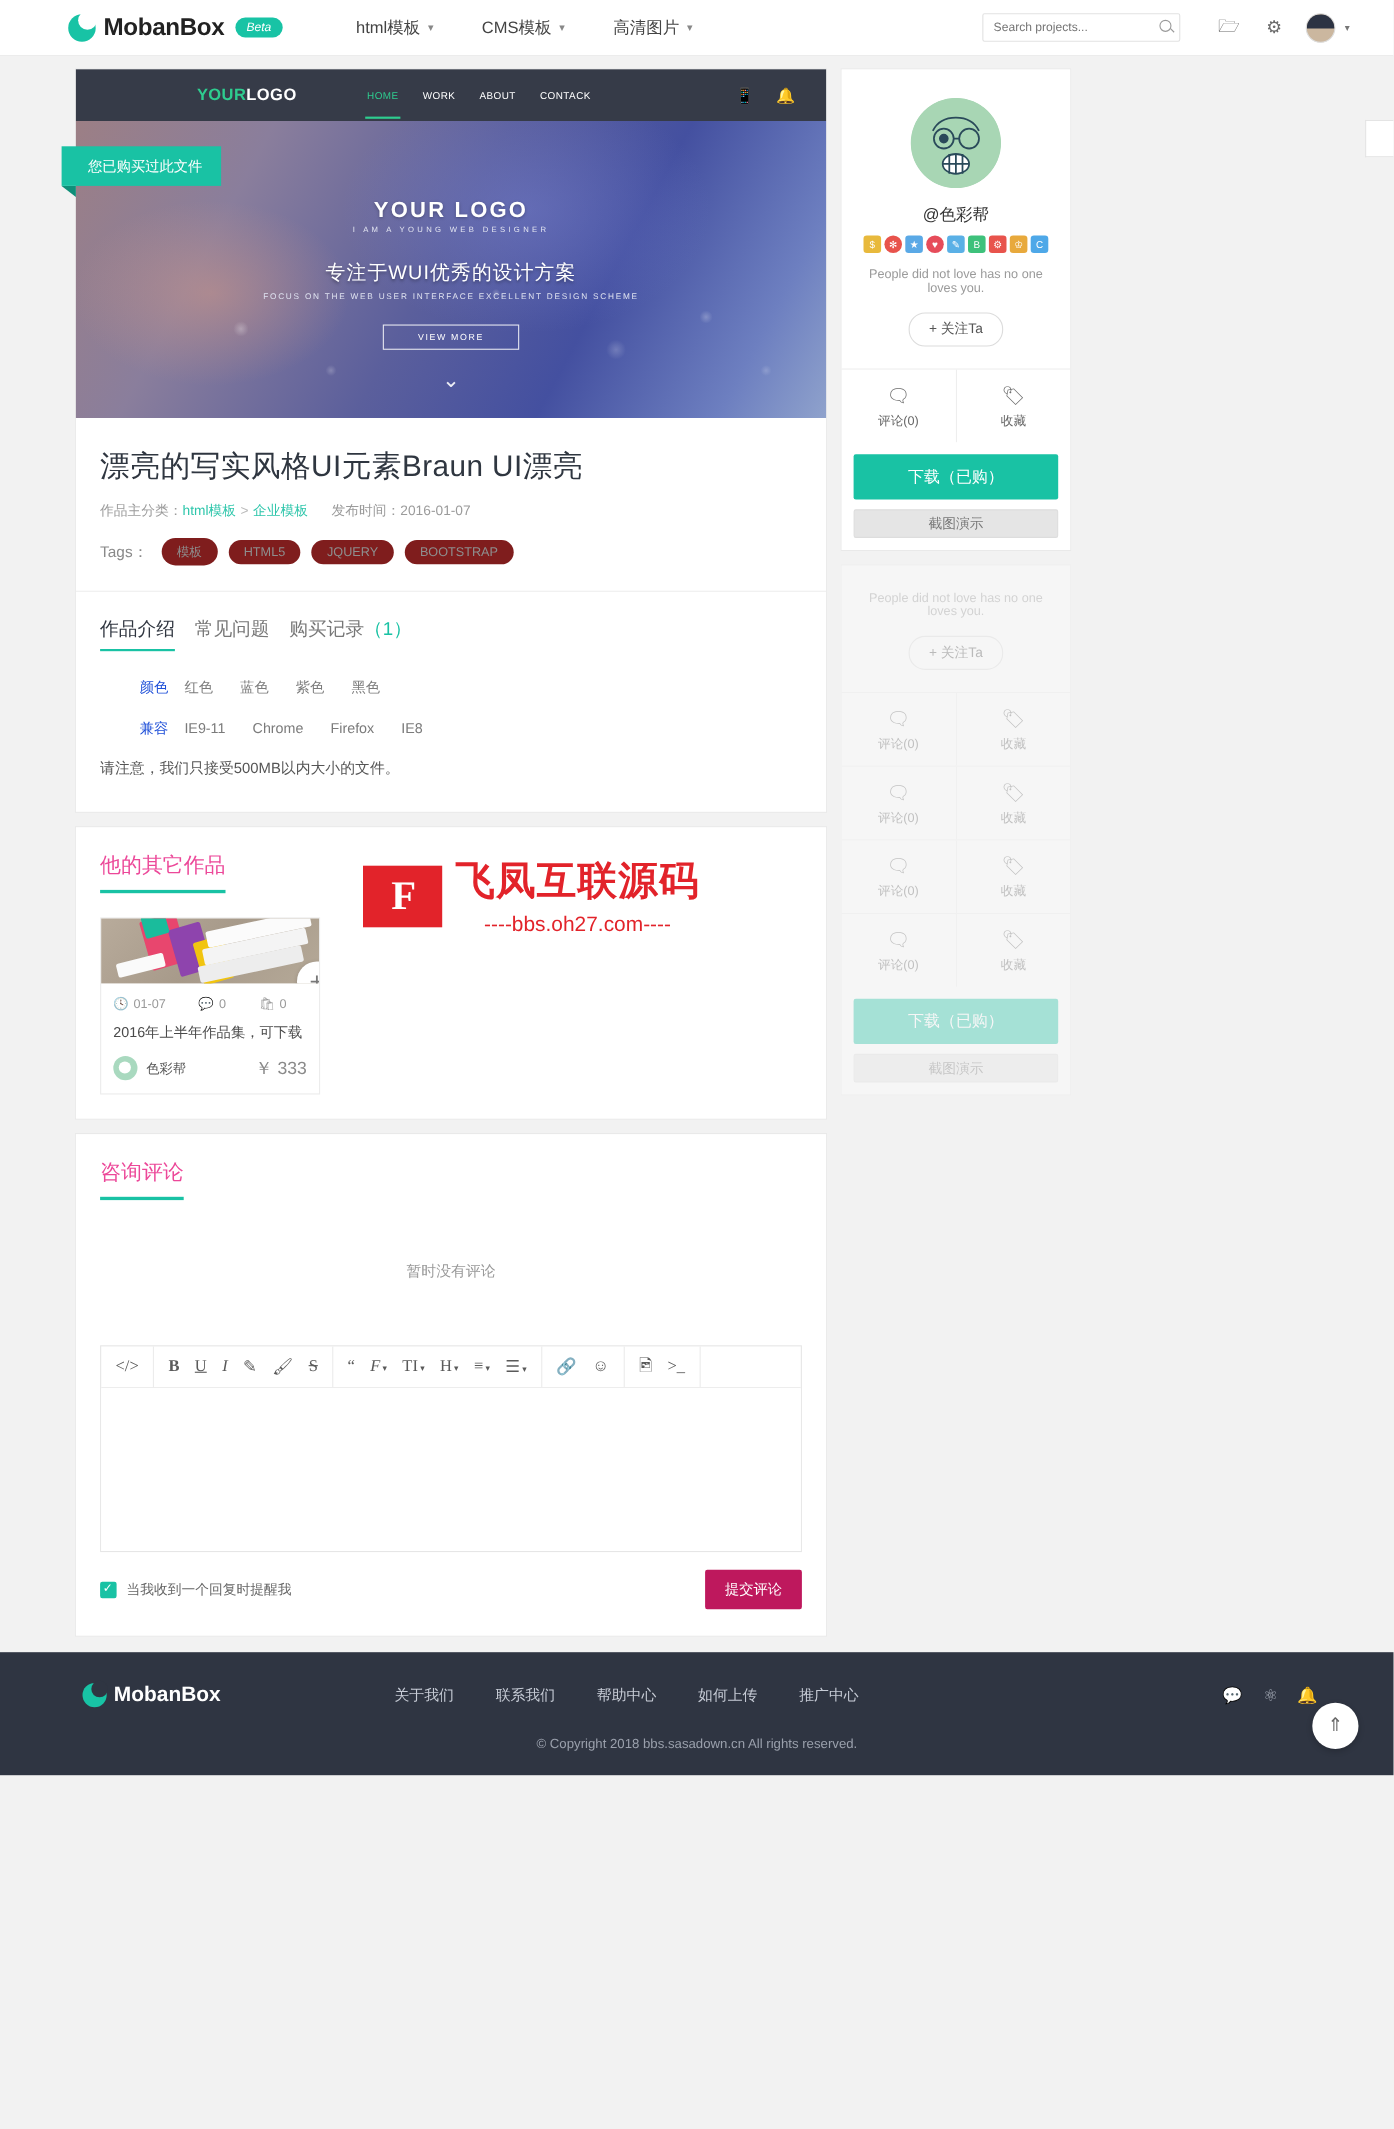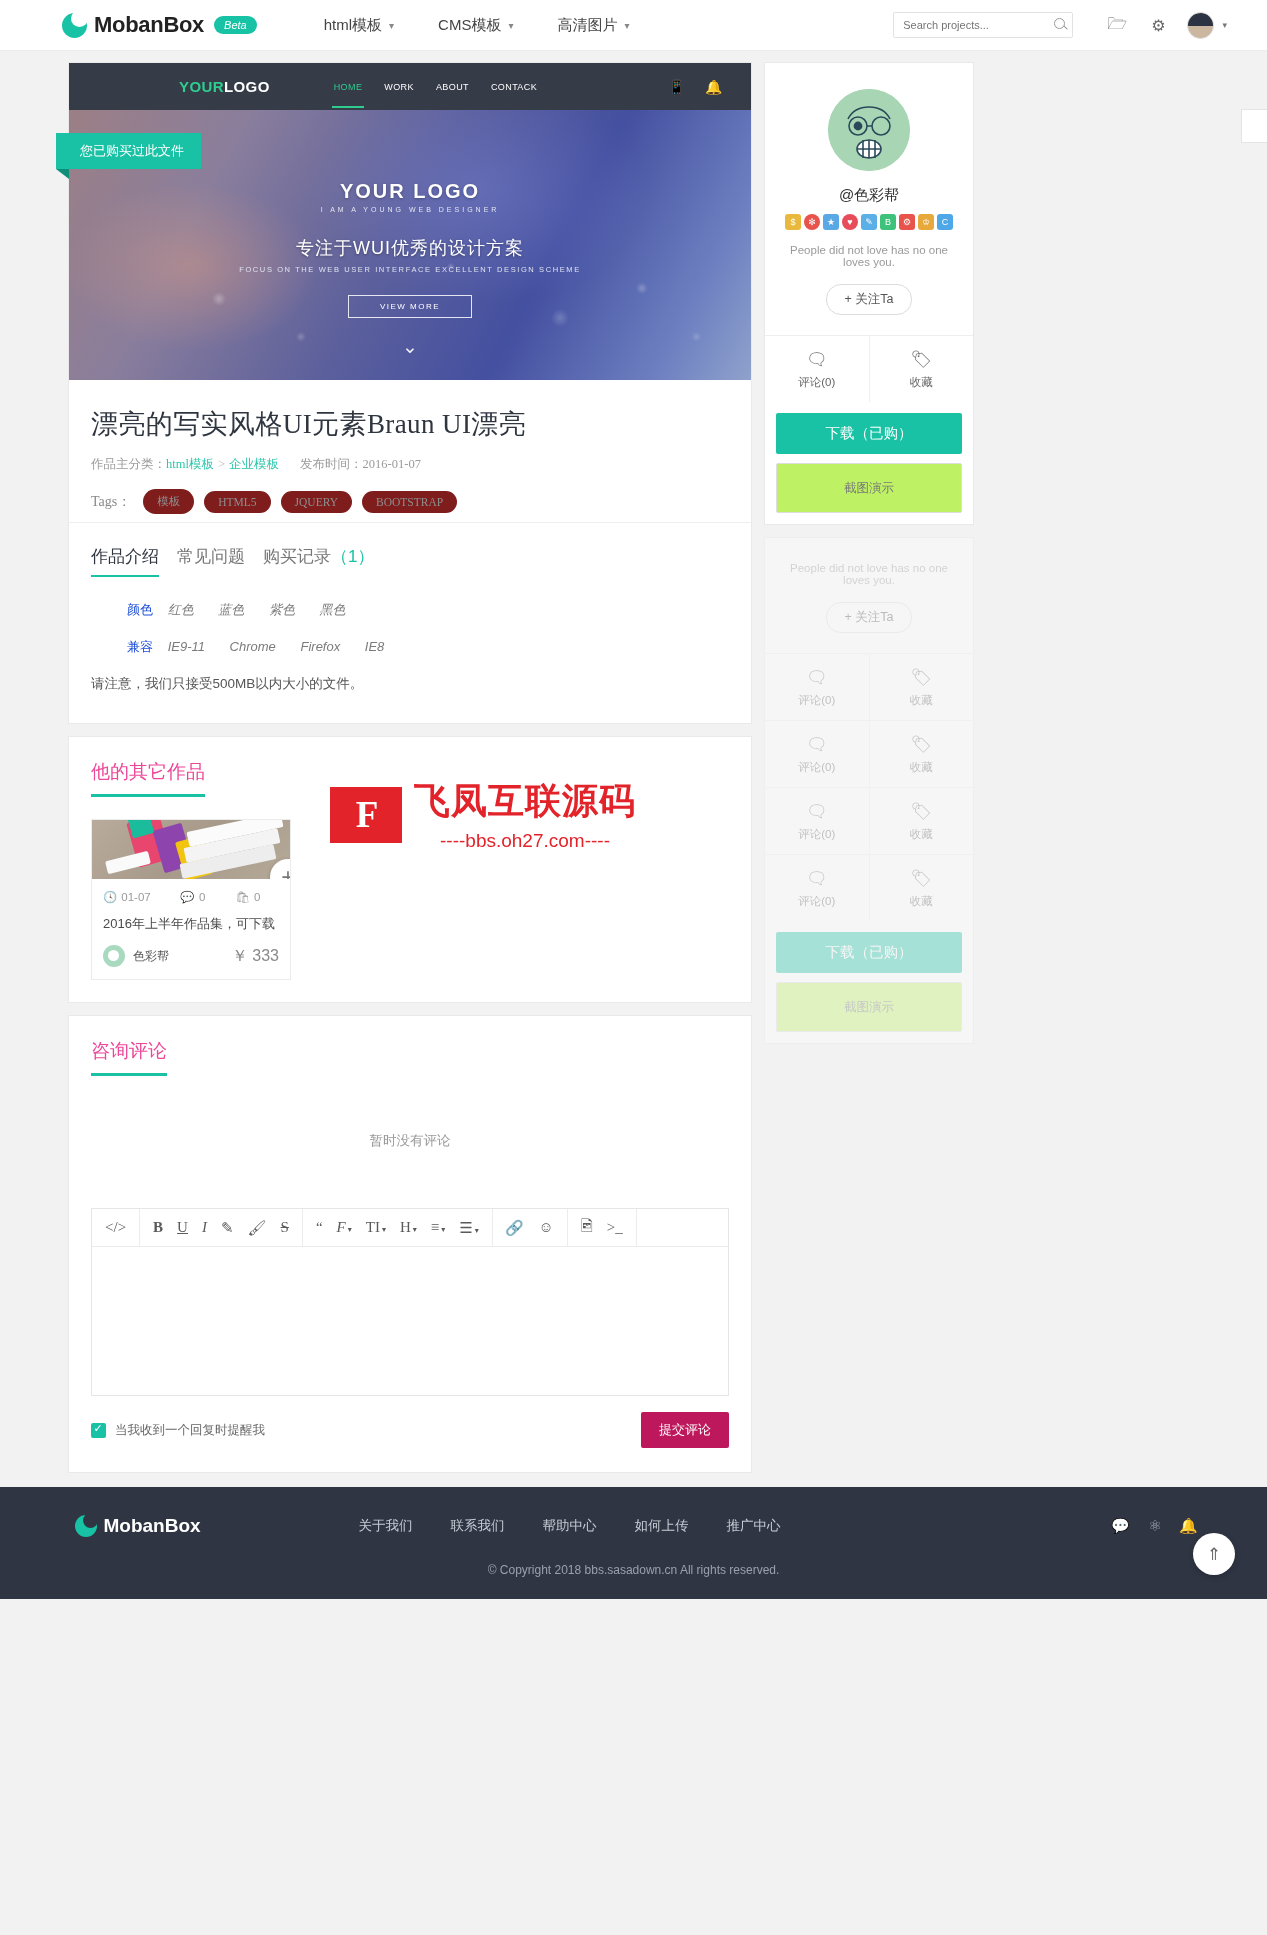--- a/index.html
+++ b/index.html
@@ -125,21 +125,21 @@
   .ribbon{
     position:absolute; left:-13px; top:70px; background:#19c2a4; color:#fff;
     font-size:13px; padding:9px 17px 9px 24px; z-index:5;
   }
   .ribbon:after{
     content:""; position:absolute; left:0; bottom:-10px; border-top:10px solid #0f8f79;
     border-left:13px solid transparent; width:0;height:0;
   }
 
   
-  .titlebox{ padding:26px 22px 8px 22px; border-bottom:1px solid #eee;font-family:Liberation Serif, serif;}
+  .titlebox{ padding:26px 22px 23px 22px; border-bottom:1px solid #eee;}
   h1.title{ font-size:27px; font-weight:normal; color:#2f3640; letter-spacing:.4px;}
   .meta{ margin-top:14px; font-size:12.5px; color:#9b9b9b;}
   .meta a{ color:#2ec6ab; }
   .meta .sep{ color:#bbb; margin:0 4px;}
   .meta .pub{ margin-left:18px; }
   .tags{ margin-top:16px; display:flex; align-items:center; }
   .tags-label{ font-size:14px; color:#8a8a8a; margin-right:12px;}
   .tag{
     background:#7f1d1d; color:#8e8e8e; font-size:11.5px; padding:5px 14px;
     border-radius:13px; margin-right:10px;
@@ -148,21 +148,21 @@
   
   .tabs{ display:flex; align-items:center; padding:22px 22px 0 22px; gap:18px;}
   .tab{ font-size:17px; color:#777; padding-bottom:9px; position:relative; cursor:pointer;}
   .tab.on{ color:#303640; }
   .tab.on:after{ content:""; position:absolute; left:0; right:0; bottom:0; height:2px; background:#19c2a4;}
   .tab .cnt{ color:#19c2a4; }
 
   .desc{ padding:24px 22px 30px 22px; }
   .drow{ margin-bottom:19px; font-size:13px; color:#7b7b7b; }
   .drow .k{ color:#1d4ed8; margin-right:11px;margin-left:36px; }
-  .drow .v{ margin-right:21px;font-style:italic; }
+  .drow .v{ margin-right:21px; }
   .dnote{ font-size:13.5px; color:#555; margin-top:7px; }
 
   
   .wm{ position:absolute; left:330px; top:726px; z-index:30; pointer-events:none;
        display:flex; align-items:center; }
   .wm-badge{
     width:72px;height:56px;background:#e2232a;color:#fff;font-size:37px;font-weight:bold;
     display:flex;align-items:center;justify-content:center;letter-spacing:-2px;
     font-family:"Liberation Serif",serif;
   }
@@ -238,21 +238,21 @@
   .act + .act{ border-left:1px solid #eee; }
   .act-ic{ font-size:17px; color:#6f6f6f; }
   .act-l{ font-size:11.5px; color:#666; margin-top:5px;}
   .dl-wrap{ padding:11px; }
   .btn-dl{
     width:100%; background:#19c2a4; color:#fff; border:none; height:41px;
     font-size:14.5px; border-radius:2px; cursor:pointer;
     font-family:"Liberation Sans",sans-serif;
   }
   .btn-demo{
-    width:100%; background:#bef264; color:#777; border:1px solid #ddd; height:50px;
+    width:100%; background:#e5e5e5; color:#777; border:1px solid #ddd; height:26px;
     font-size:12.5px; border-radius:2px; margin-top:9px; cursor:pointer;
     font-family:"Liberation Sans",sans-serif;
   }
 
   
   .footer{ background:#2f3542; margin-top:14px; padding:28px 0 0 0;}
   .f-in{ width:1130px; margin:0 auto; display:flex; align-items:center;}
   .f-brand{ display:flex; align-items:center; margin-left:6px;}
   .f-mark{ width:22px;height:22px;border-radius:50%;background:#18c3a5;position:relative;margin-right:7px;}
   .f-mark:after{ content:""; position:absolute;width:15px;height:15px;border-radius:50%;

